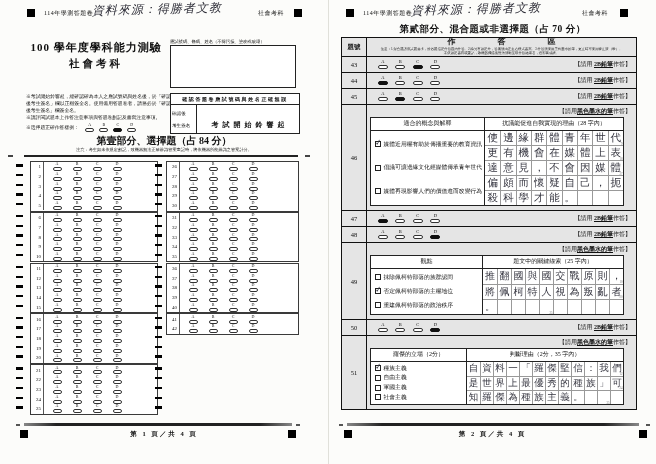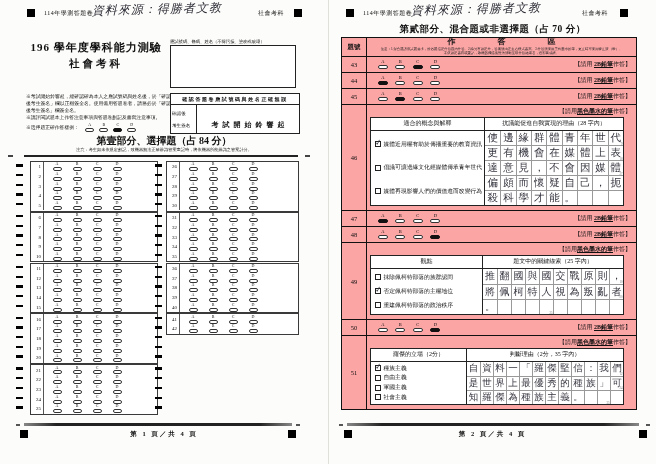--- a/index.html
+++ b/index.html
@@ -37,21 +37,21 @@
 .bubble-cell{width:20px;display:flex;flex-direction:column;align-items:center;justify-content:flex-end}
 .bubble-letter{font-size:4px;line-height:1.1;letter-spacing:0}
 .bubble{width:9px;height:4px;border:1px solid #333;border-radius:2px;background:#fff;margin-top:.5px}
 .bubble.filled{background:#111;border-color:#111}
 .tmark{position:absolute;width:7px;height:2.4px;background:#000}
 .footer-bar{position:absolute;top:423px;height:3px;background:linear-gradient(90deg,#888,#222 12%,#222 88%,#888)}
 .footer-dash{position:absolute;top:423.5px;width:4px;height:2px;background:#555}
 .footer-text{position:absolute;top:430px;left:0;right:0;text-align:center;font-size:6.5px;font-weight:bold;letter-spacing:2px}
 
 .section2-title{position:absolute;top:23px;left:0;right:0;text-align:center;font-size:9.5px;font-weight:bold;letter-spacing:.5px}
-.p2-table{position:absolute;left:12px;top:37px;width:296px;border:1.4px solid #111;display:flex;flex-direction:column;background:#fca5a5}
+.p2-table{position:absolute;left:12px;top:37px;width:296px;border:1.4px solid #111;display:flex;flex-direction:column;background:#e5e5e5}
 .p2-header{display:flex;border-bottom:1px solid #111;height:19px}
 .p2-qno-h{width:25px;border-right:1px solid #111;display:flex;align-items:center;justify-content:center;font-size:6.5px;font-weight:bold}
 .p2-area-h{flex:1;display:flex;flex-direction:column;justify-content:center;overflow:hidden;padding:0 2px}
 .area-title{text-align:center;font-size:8px;font-weight:bold;letter-spacing:42px;text-indent:42px;line-height:1.1;white-space:nowrap}
 .area-note{font-size:3.4px;line-height:1.3;text-align:center;color:#222}
 .p2-row{display:flex;border-bottom:1px solid #111;flex:none}
 .p2-row:last-child{border-bottom:none}
 .p2-qno{width:25px;border-right:1px solid #111;display:flex;align-items:center;justify-content:center;font-size:6.5px;flex:none}
 .p2-ans{flex:1;display:flex;align-items:center;min-width:0}
 .mc-bubbles{display:flex;padding-left:7px}
@@ -82,21 +82,21 @@
 
 <div class="sheet">
 
   <div class="page" id="page1">
     <div class="sq" style="left:27px;top:9px"></div>
     <div class="corner-label" style="left:44px;top:9px">114年學測答題卷</div>
     <div class="hw-head" style="left:92px;top:1px">資料來源：得勝者文教</div>
     <div class="corner-label" style="right:44px;top:9px">社會考科</div>
     <div class="sq" style="right:26px;top:9px"></div>
 
-    <div class="exam-title">196 學年度學科能力測驗</div>
+    <div class="exam-title">100 學年度學科能力測驗</div>
     <div class="exam-subject">社會考科</div>
 
     <div class="id-label">應試號碼、條碼、姓名（不得污損、塗改或破壞）</div>
     <div class="id-box"></div>
 
     <div class="instructions">
       <div>※考試開始鈴響起，經確認確為本人之應試號碼與姓名後，於「確認後考生簽名」欄以正楷簽全名。使用備用答題卷者，請務必於「確認後考生簽名」欄簽全名。</div>
       <div>※請詳閱試題本上作答注意事項與答題卷劃記及書寫注意事項。</div>
       <div class="sample-row">
         <span>※選擇題正確作答樣例：</span>

